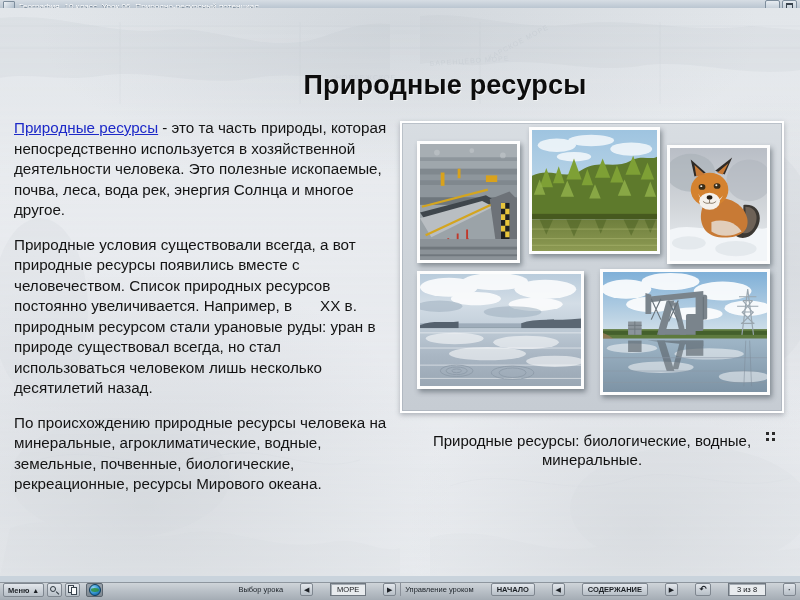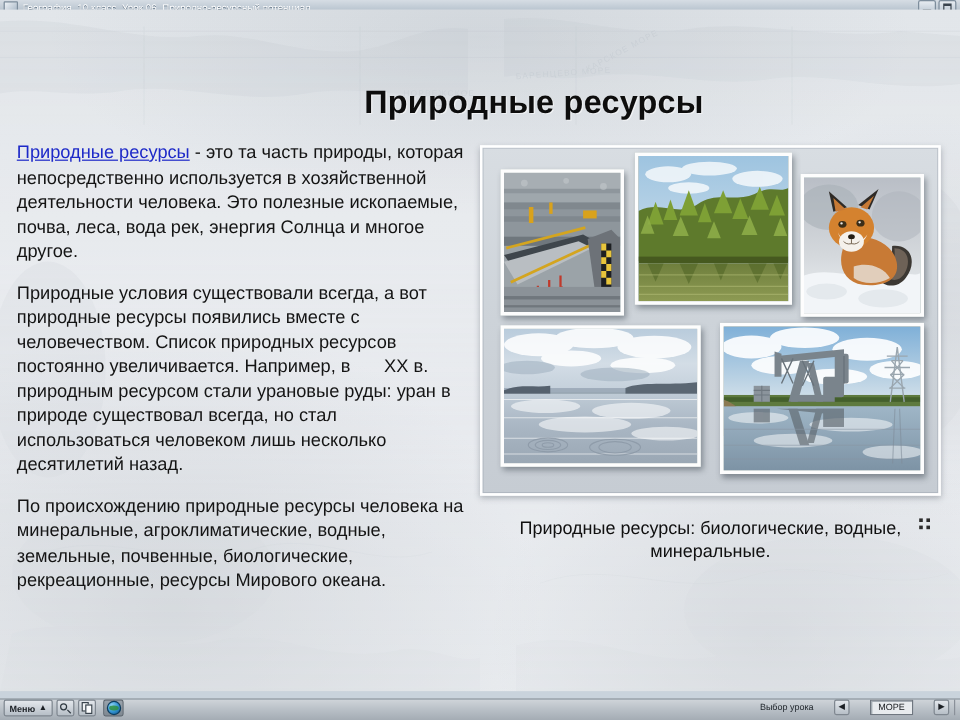--- a/index.html
+++ b/index.html
@@ -569,15 +569,37 @@
         <span class="arr">◀</span>
       </div>
       <div class="tb-field" style="width:36px;">МОРЕ</div>
       <div class="btn3d mini">
         <span class="arr">▶</span>
       </div>
     </div>
 
     <div class="sep"></div>
 
+    <div class="grp" style="margin-right:4px;">
+      <span class="lbl">Управление уроком</span>
+      <div class="btn3d tagbtn">
+        <span>НАЧАЛО</span>
+      </div>
+      <div class="btn3d mini">
+        <span class="arr">◀</span>
+      </div>
+      <div class="btn3d tagbtn">
+        <span>СОДЕРЖАНИЕ</span>
+      </div>
+      <div class="btn3d mini">
+        <span class="arr">▶</span>
+      </div>
+      <div class="btn3d mini" style="width:16px;">
+        <span class="barr">↶</span>
+      </div>
+      <div class="tb-field" style="width:38px;">3 из 8</div>
+      <div class="btn3d mini">
+        <span class="arr">·</span>
+      </div>
+    </div>
   </div>
 
 </div>
 
 </body></html>

